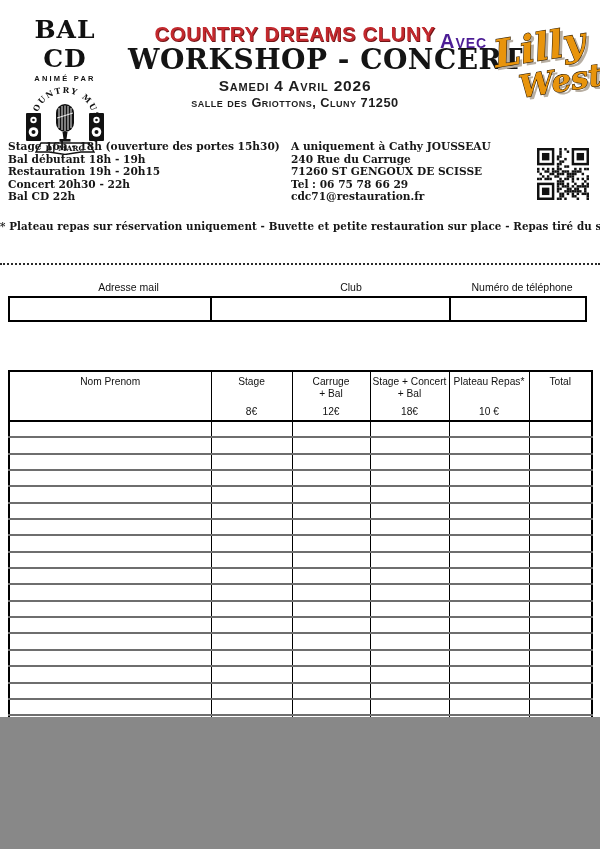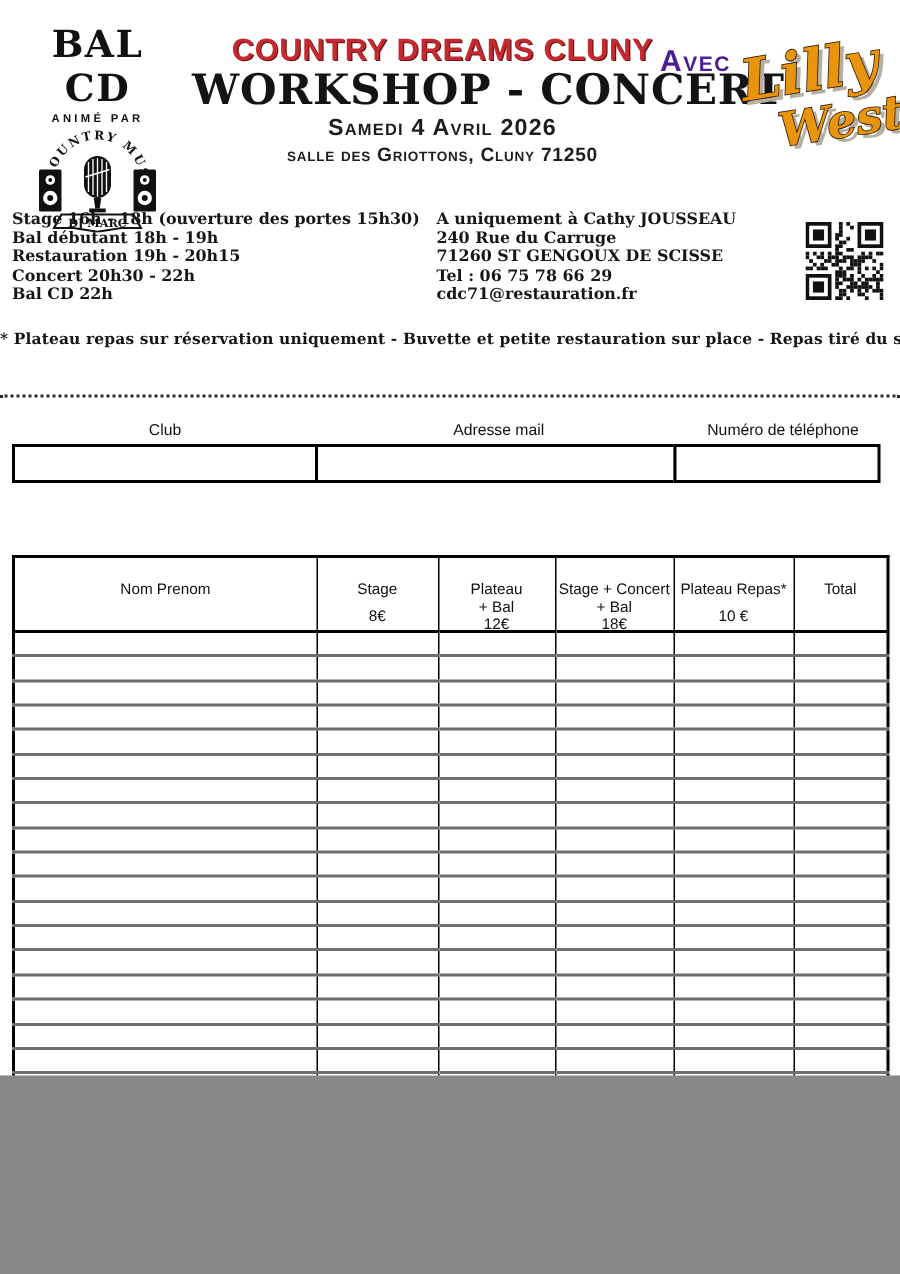--- a/index.html
+++ b/index.html
@@ -47,21 +47,21 @@
   .club-box + .club-box { border-left:2px solid #000; margin-left:-2px; }
   .w0 { width:204px; } .w1 { width:241px; } .w2 { width:138px; }
 
   
   .regtable { position:absolute; left:8px; top:370px; width:583px; border-collapse:collapse;
               table-layout:fixed; }
   .regtable th, .regtable td { border-left:1px solid #000; border-right:1px solid #000; padding:0; }
   .regtable { border:2px solid #000; }
   .regtable thead th { border-bottom:2.5px solid #000; height:48px; vertical-align:top;
                        font-size:10.2px; font-weight:normal; color:#111; }
-  .th-inner { display:flex; flex-direction:column; height:48px; padding:16px 1px 3px; }
+  .th-inner { display:flex; flex-direction:column; height:48px; padding:4px 1px 3px; }
   .th-label { white-space:pre-line; line-height:1.15; }
   .th-price { margin-top:auto; }
   .regtable tbody td { height:16.35px; border-top:2px solid #6e6e6e; }
   .regtable tbody tr:first-child td { border-top:none; }
 
   
   .cheque { position:absolute; left:70px; top:761px; font-size:15.5px; font-style:italic;
             white-space:nowrap; }
   .total-box { position:absolute; left:443px; top:751px; width:151px; height:40px;
                border:4px solid #000; background:#fff; }
@@ -293,22 +293,22 @@
       <rect x="0" y="34.66666666666667" width="17.333333333333336" height="17.333333333333336" fill="#111"></rect>
       <rect x="2.4761904761904763" y="37.142857142857146" width="12.380952380952381" height="12.380952380952381" fill="#fff"></rect>
       <rect x="4.9523809523809526" y="39.61904761904762" width="7.428571428571429" height="7.428571428571429" fill="#111"></rect>
     </svg>
 
   <div class="note serifb">* Plateau repas sur réservation uniquement - Buvette et petite restauration sur place  -  Repas tiré du sac interdit</div>
 
   <div class="cutline"></div>
 
   <div class="club-labels">
+      <div class="club-label w1">Adresse mail</div>
       <div class="club-label w0">Club</div>
-      <div class="club-label w1">Adresse mail</div>
       <div class="club-label w2">Numéro de téléphone</div>
     </div>
   <div class="club-boxes">
       <div class="club-box w0"></div>
       <div class="club-box w1"></div>
       <div class="club-box w2"></div>
     </div>
 
   <table class="regtable">
     <colgroup>
@@ -328,21 +328,21 @@
             </div>
           </th>
           <th>
             <div class="th-inner">
               <div class="th-label">Stage</div>
               <div class="th-price">8€</div>
             </div>
           </th>
           <th>
             <div class="th-inner">
-              <div class="th-label">Plateau
+              <div class="th-label">Carruge
 + Bal</div>
               <div class="th-price">12€</div>
             </div>
           </th>
           <th>
             <div class="th-inner">
               <div class="th-label">Stage + Concert
 + Bal</div>
               <div class="th-price">18€</div>
             </div>

